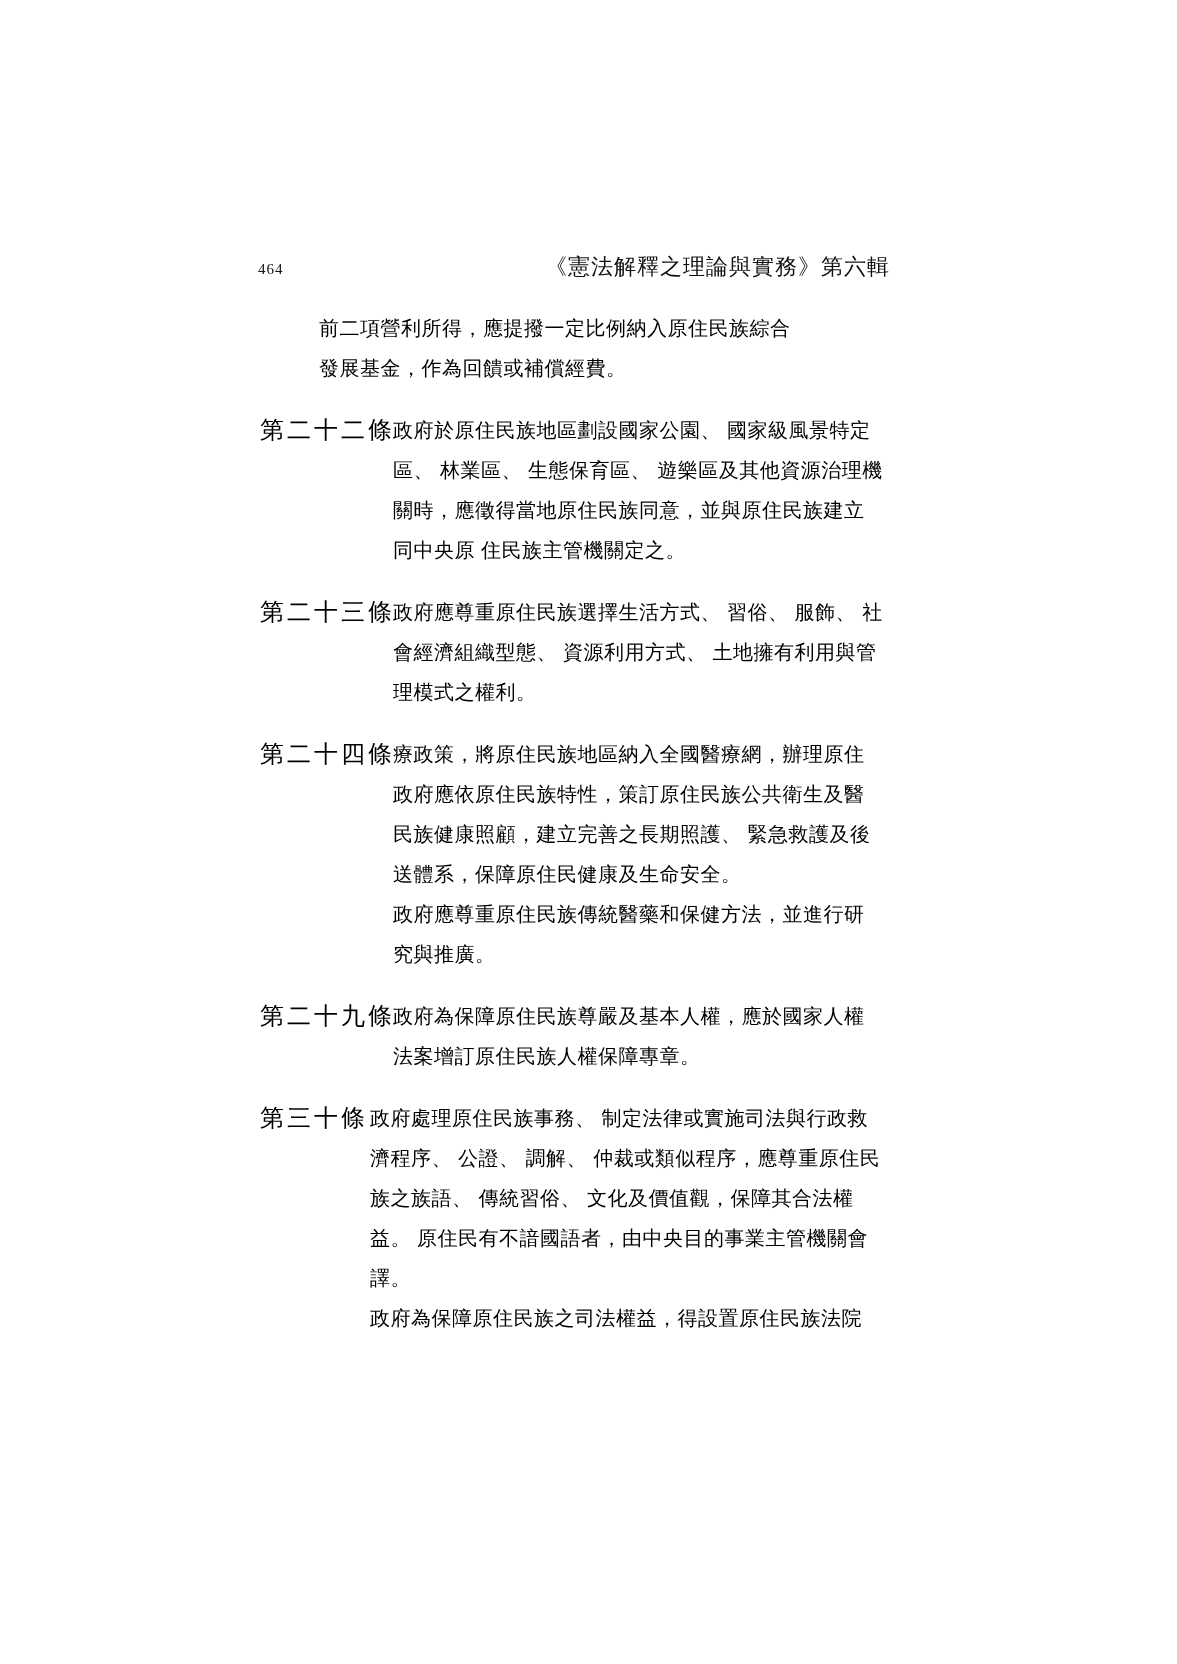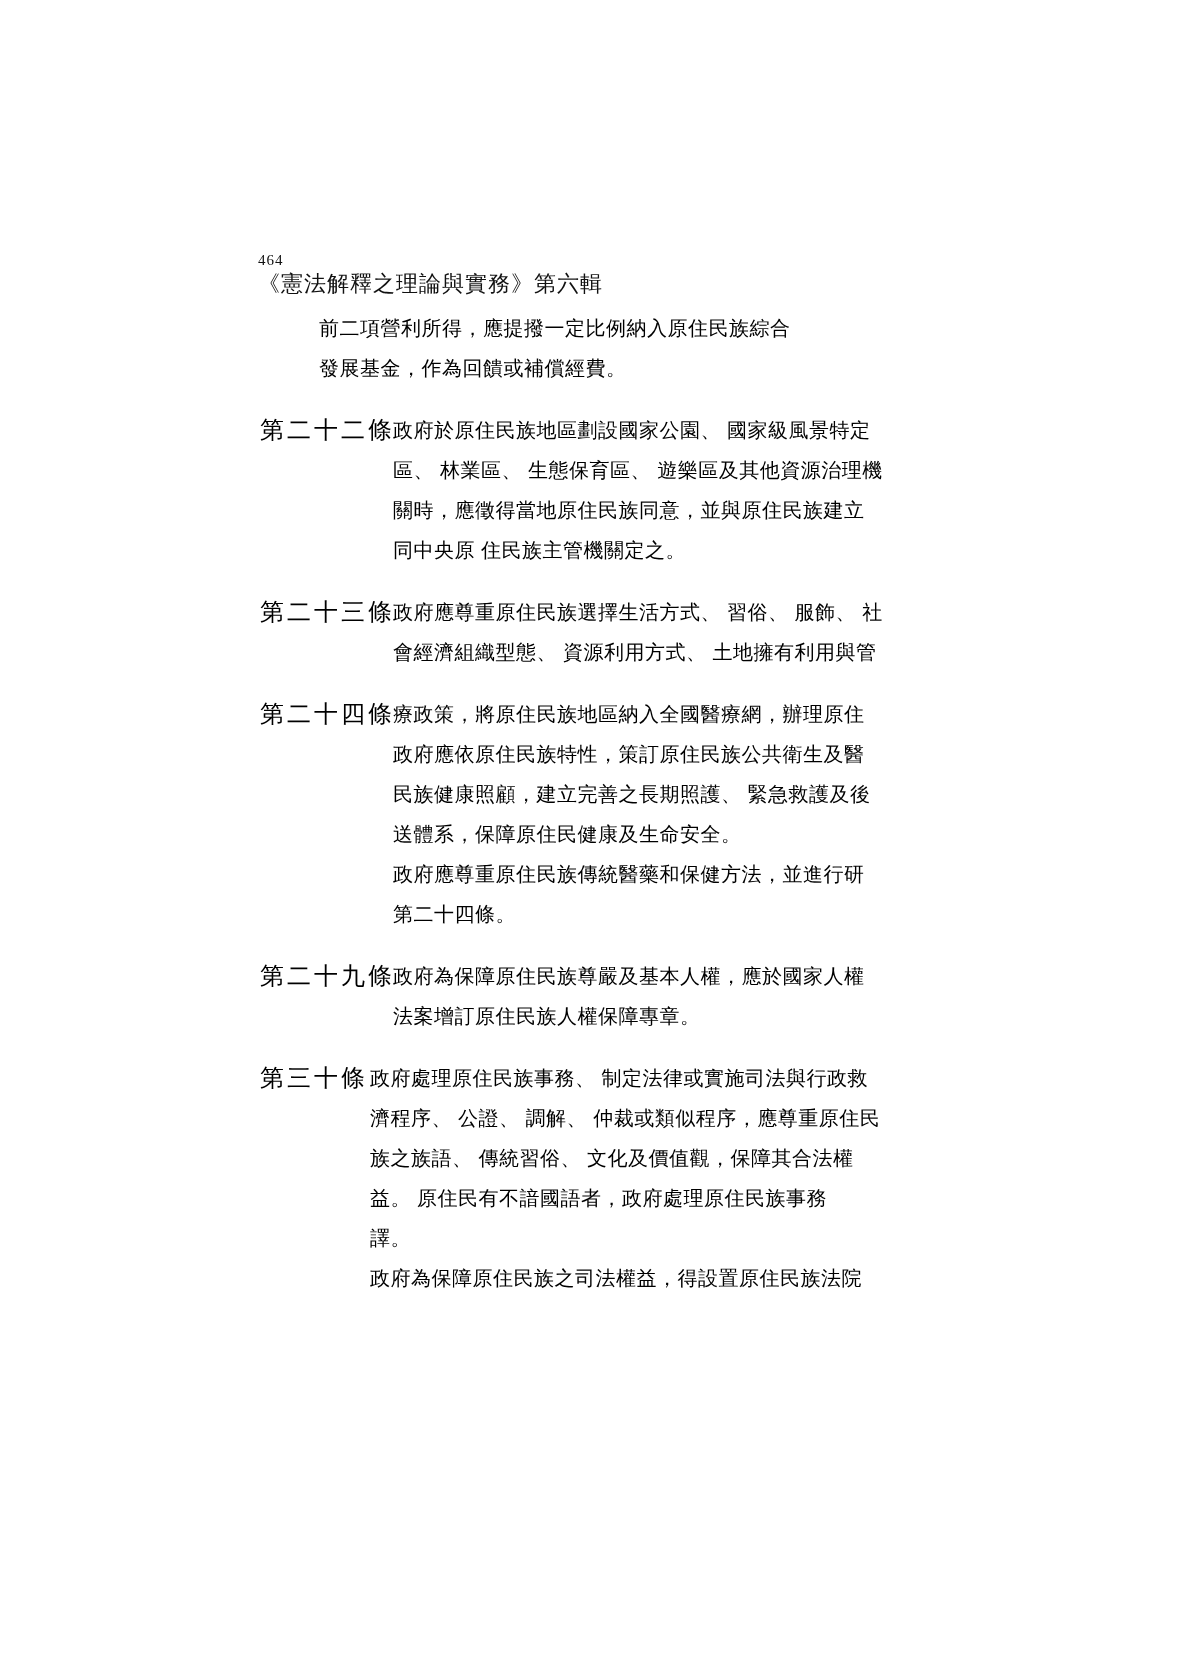--- a/index.html
+++ b/index.html
@@ -18,21 +18,20 @@
   }
   
   .page-header{
     position:absolute;
     top:252px;
     left:258px;
     right:287px;
     display:flex;
     justify-content:space-between;
     align-items:baseline;
-    flex-direction:column;
   }
   .page-number{
     font-family:"Liberation Serif", serif;
     font-size:15px;
     letter-spacing:1px;
     color:#111;
   }
   .header-title{
     font-family:"Liberation Serif", serif;
     font-size:22px;
@@ -108,49 +107,50 @@
         <div class="line">關時，應徵得當地原住民族同意，並與原住民族建立</div>
         <div class="line">同中央原 住民族主管機關定之。</div>
       </div>
     </section>
 
     <section class="article">
       <div class="label">第二十三條</div>
       <div class="body">
         <div class="line">政府應尊重原住民族選擇生活方式、 習俗、 服飾、 社</div>
         <div class="line">會經濟組織型態、 資源利用方式、 土地擁有利用與管</div>
+        <div class="line">理模式之權利。</div>
       </div>
     </section>
 
     <section class="article">
       <div class="label">第二十四條</div>
       <div class="body">
         <div class="line">療政策，將原住民族地區納入全國醫療網，辦理原住</div>
         <div class="line">政府應依原住民族特性，策訂原住民族公共衛生及醫</div>
         <div class="line">民族健康照顧，建立完善之長期照護、 緊急救護及後</div>
         <div class="line">送體系，保障原住民健康及生命安全。</div>
         <div class="line">政府應尊重原住民族傳統醫藥和保健方法，並進行研</div>
-        <div class="line">第二十四條。</div>
+        <div class="line">究與推廣。</div>
       </div>
     </section>
 
     <section class="article">
       <div class="label">第二十九條</div>
       <div class="body">
         <div class="line">政府為保障原住民族尊嚴及基本人權，應於國家人權</div>
         <div class="line">法案增訂原住民族人權保障專章。</div>
       </div>
     </section>
 
     <section class="article short-label">
       <div class="label">第三十條</div>
       <div class="body">
         <div class="line">政府處理原住民族事務、 制定法律或實施司法與行政救</div>
         <div class="line">濟程序、 公證、 調解、 仲裁或類似程序，應尊重原住民</div>
         <div class="line">族之族語、 傳統習俗、 文化及價值觀，保障其合法權</div>
-        <div class="line">益。 原住民有不諳國語者，政府處理原住民族事務</div>
+        <div class="line">益。 原住民有不諳國語者，由中央目的事業主管機關會</div>
         <div class="line">譯。</div>
         <div class="line">政府為保障原住民族之司法權益，得設置原住民族法院</div>
       </div>
     </section>
 
   </main>
 </div>
 
 </body></html>

